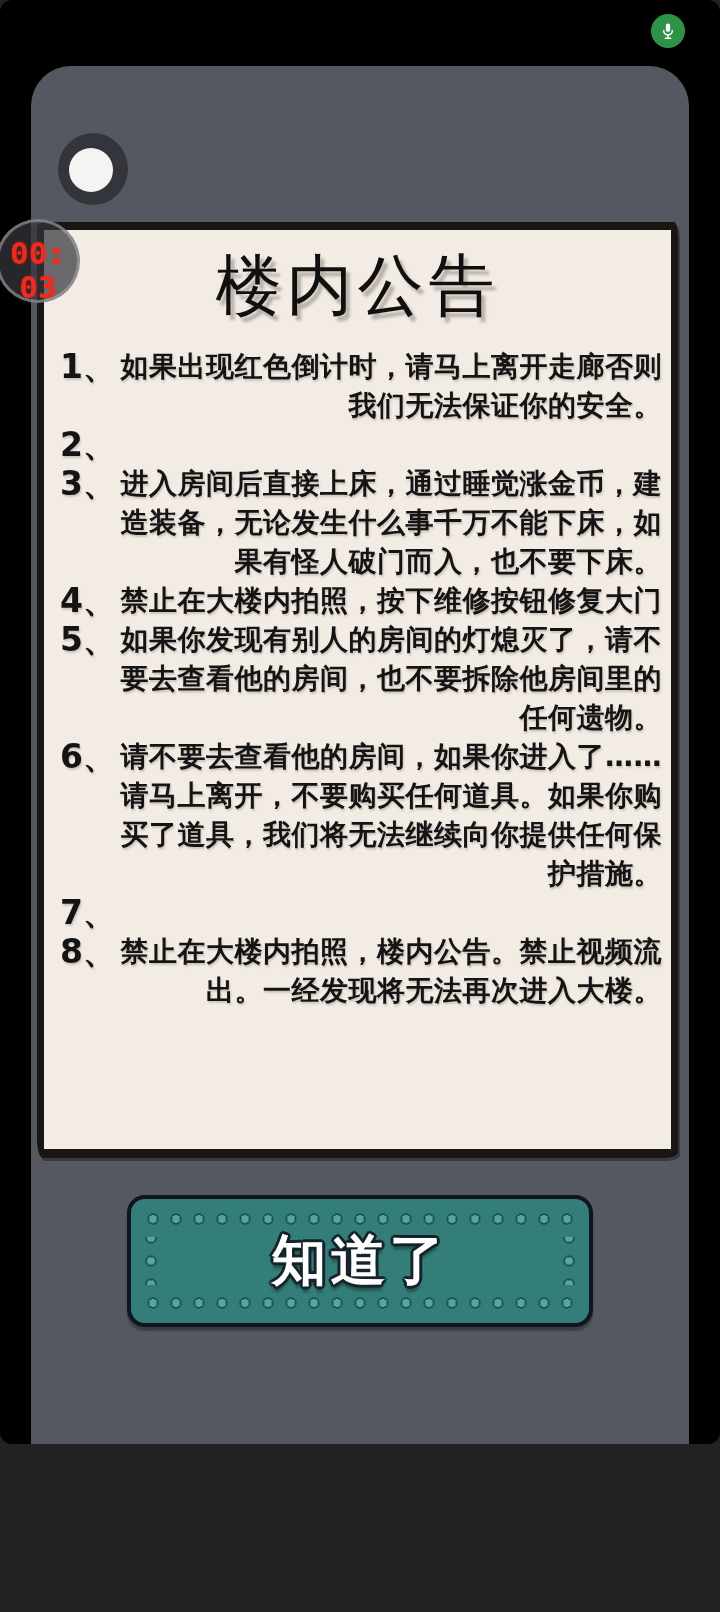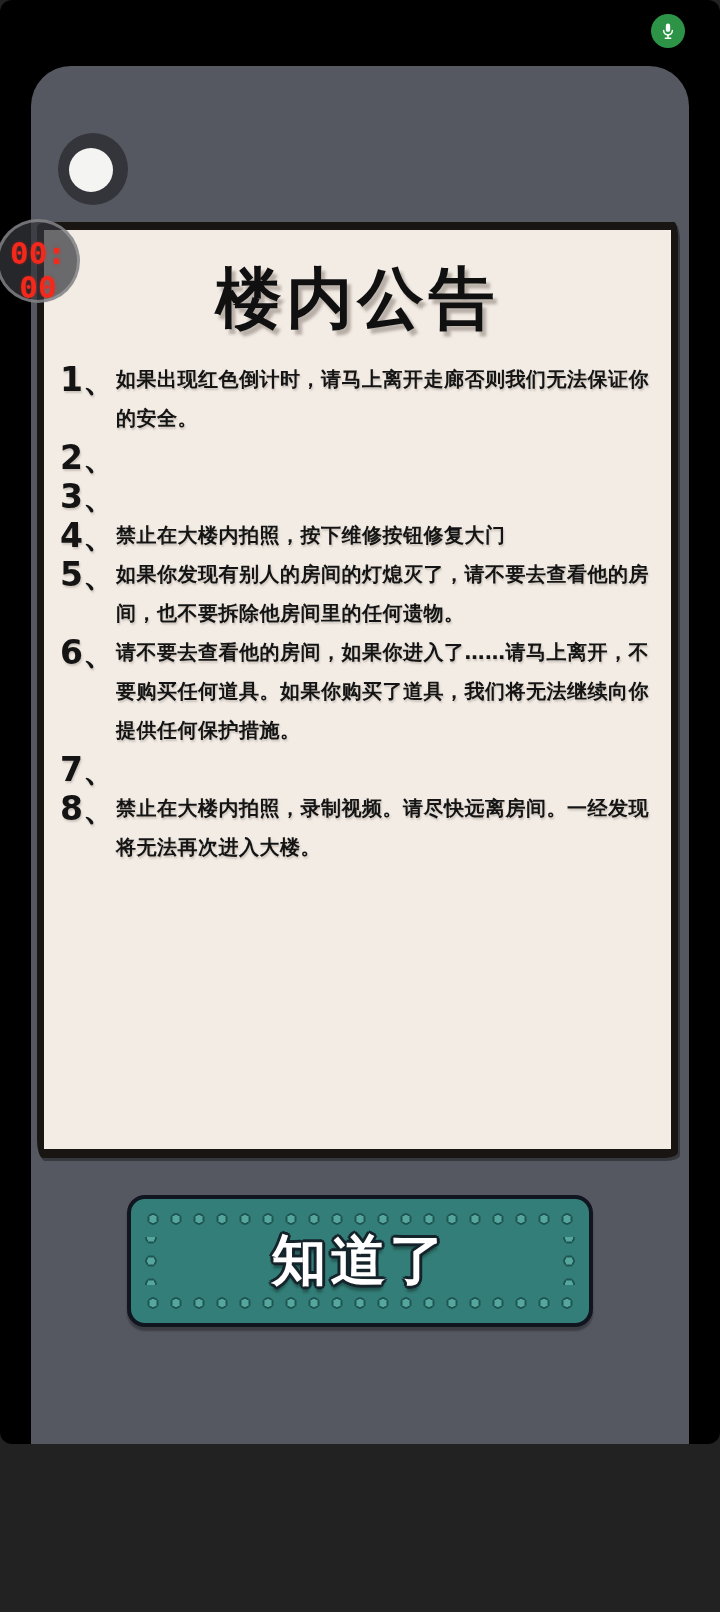--- a/index.html
+++ b/index.html
@@ -49,34 +49,34 @@
   
   .paper{
     position:absolute; left:37px; top:222px; width:641px; height:936px;
     background:var(--paper); overflow:hidden; z-index:2;
     border:7px solid var(--border_ink);
     border-top-width:8px; border-bottom-width:9px;
     border-radius:10px 4px 14px 6px / 5px 16px 6px 18px;
     box-shadow:2px 3px 0 rgba(0,0,0,.35);
   }
   .paper-title{
-    margin-top:24px; text-align:center;
-    font-size:66px; font-weight:bold; letter-spacing:5px; color:#101010;
+    margin-top:11px; text-align:center;
+    font-size:66px; font-weight:normal; letter-spacing:5px; color:#101010;
     text-shadow:4px 5px 3px rgba(110,100,92,.45);
   }
   .rules{ margin-top:16px; }
   .rule{ display:flex; align-items:flex-start; }
   .rule-num{
     flex:0 0 60px; padding-left:16px;
     font-size:33px; font-weight:bold; line-height:39px; color:var(--ink);
     text-shadow:1px 2px 2px rgba(130,120,110,.35);
   }
   .rule-text{
-    width:546px; font-size:20px; font-weight:bold; line-height:39px;
-    letter-spacing:.5px; color:var(--ink); text-align:left;
+    width:546px; font-size:28px; font-weight:bold; line-height:39px;
+    letter-spacing:.5px; color:var(--ink); text-align:right;
     text-shadow:1px 2px 2px rgba(130,120,110,.35);
   }
   
   .confirm-btn{
     position:absolute; left:127px; top:1195px; width:466px; height:132px;
     background:var(--btn_bg); border:4px solid var(--btn_border);
     border-radius:18px; z-index:2; cursor:pointer;
     display:flex; align-items:center; justify-content:center;
     box-shadow:0 4px 2px rgba(0,0,0,.3);
   }
@@ -122,38 +122,39 @@
     </svg>
   </div>
 
   <div class="phone">
     <div class="camera-outer"></div>
     <div class="camera-inner"></div>
   </div>
 
   <div class="timer-badge">
     <span>00:</span>
-    <span>00</span>
+    <span>03</span>
   </div>
 
   <div class="paper">
     <div class="paper-title">楼内公告</div>
     <div class="rules">
 
         <div class="rule">
           <span class="rule-num">1、</span>
           <span class="rule-text">如果出现红色倒计时，请马上离开走廊否则我们无法保证你的安全。</span>
         </div>
 
         <div class="rule">
           <span class="rule-num">2、</span>
         </div>
 
         <div class="rule">
           <span class="rule-num">3、</span>
+          <span class="rule-text">进入房间后直接上床，通过睡觉涨金币，建造装备，无论发生什么事千万不能下床，如果有怪人破门而入，也不要下床。</span>
         </div>
 
         <div class="rule">
           <span class="rule-num">4、</span>
           <span class="rule-text">禁止在大楼内拍照，按下维修按钮修复大门</span>
         </div>
 
         <div class="rule">
           <span class="rule-num">5、</span>
           <span class="rule-text">如果你发现有别人的房间的灯熄灭了，请不要去查看他的房间，也不要拆除他房间里的任何遗物。</span>
@@ -163,21 +164,21 @@
           <span class="rule-num">6、</span>
           <span class="rule-text">请不要去查看他的房间，如果你进入了……请马上离开，不要购买任何道具。如果你购买了道具，我们将无法继续向你提供任何保护措施。</span>
         </div>
 
         <div class="rule">
           <span class="rule-num">7、</span>
         </div>
 
         <div class="rule">
           <span class="rule-num">8、</span>
-          <span class="rule-text">禁止在大楼内拍照，录制视频。请尽快远离房间。一经发现将无法再次进入大楼。</span>
+          <span class="rule-text">禁止在大楼内拍照，楼内公告。禁止视频流出。一经发现将无法再次进入大楼。</span>
         </div>
       </div>
   </div>
 
   <div class="confirm-btn">
     <div class="rivets top"></div>
     <div class="rivets bottom"></div>
     <div class="rivets left"></div>
     <div class="rivets right"></div>
     <span class="confirm-label">知道了</span>

